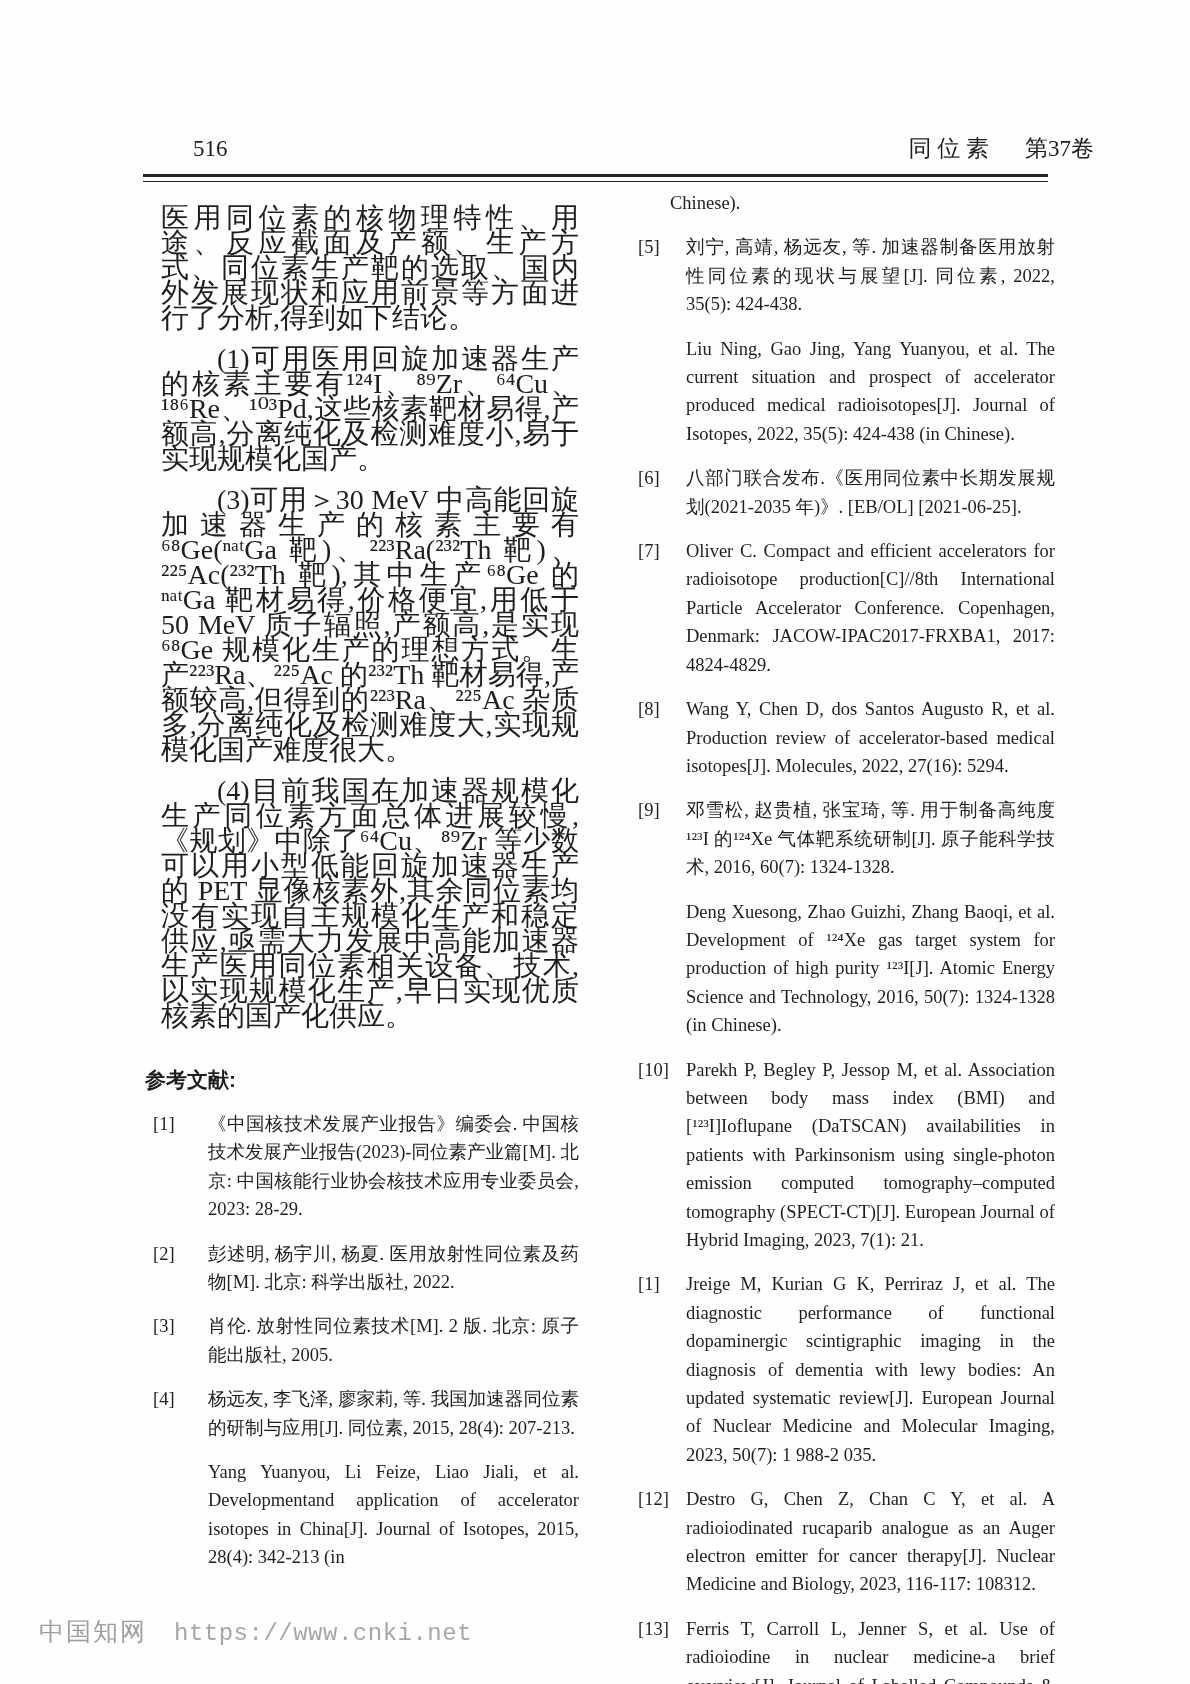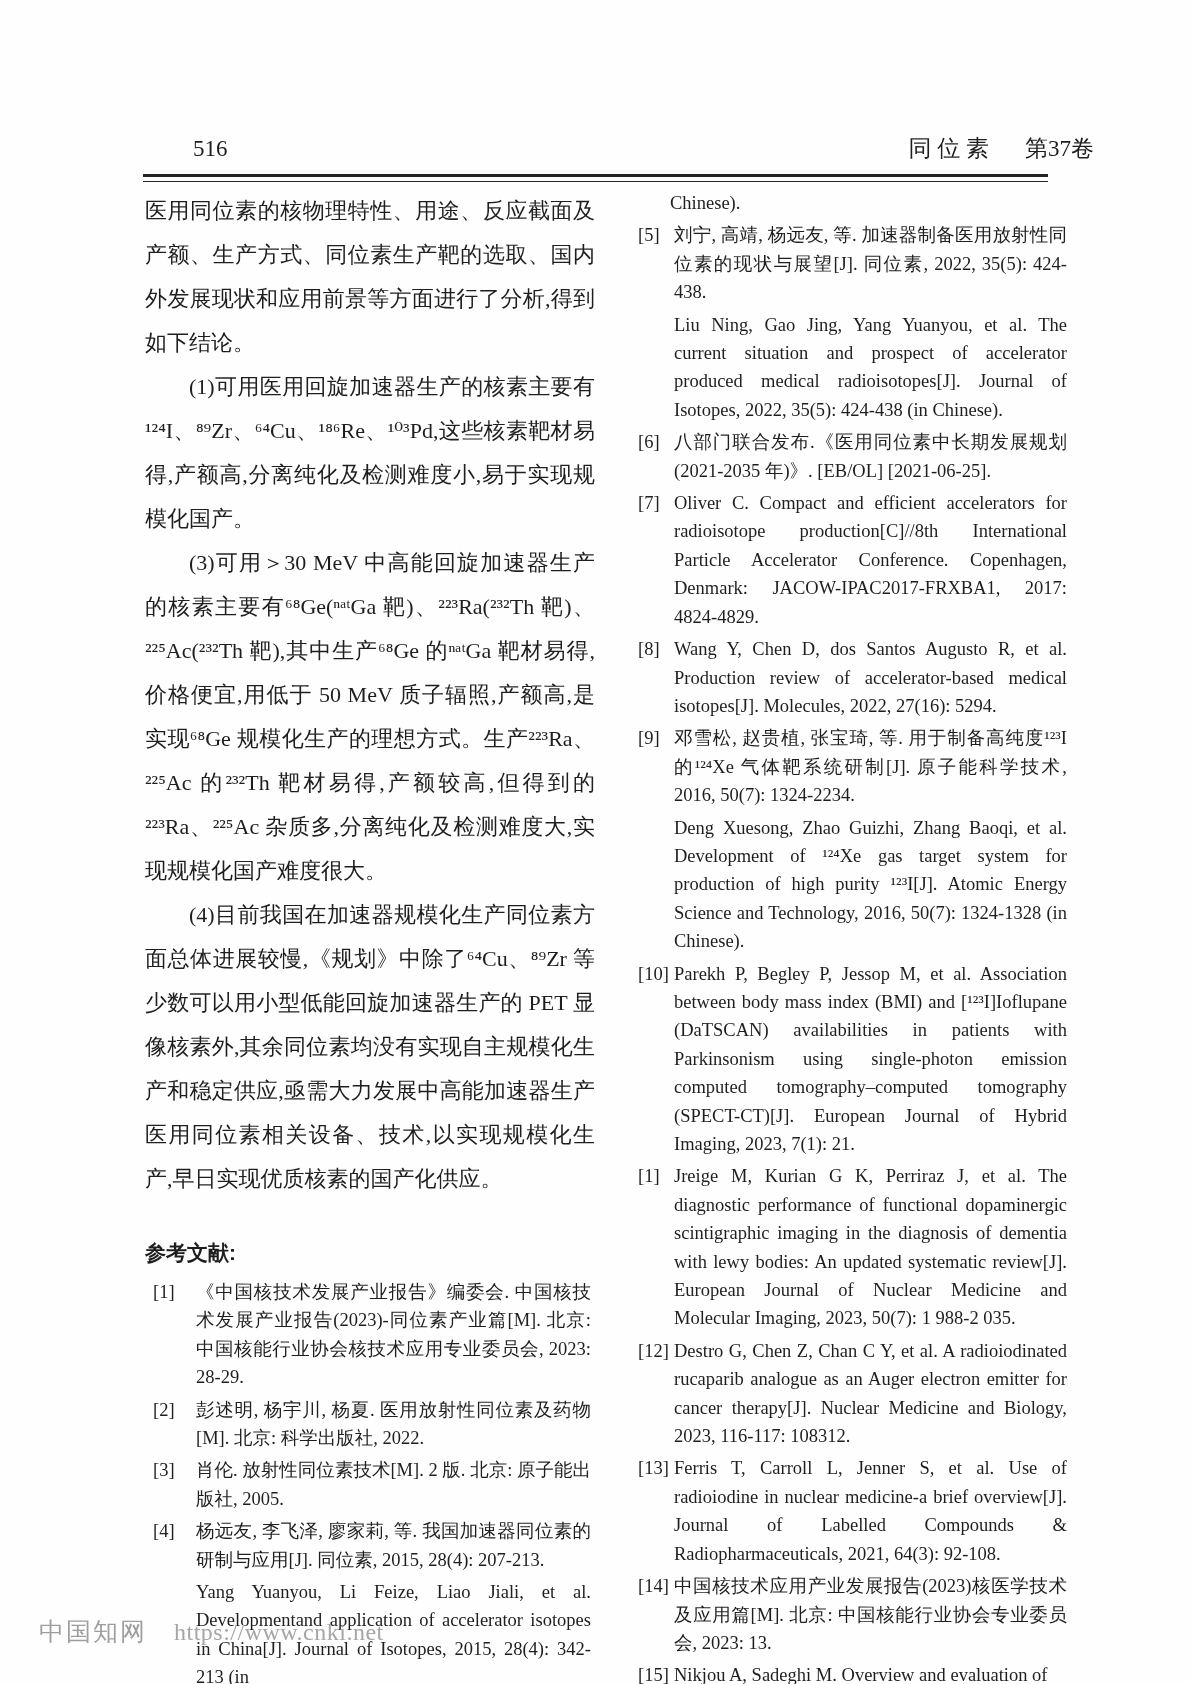--- a/index.html
+++ b/index.html
@@ -21,43 +21,43 @@
   .header-right { display:flex; gap:36px; align-items:baseline; }
   .double-rule {
     position:absolute; left:143px; top:174px; width:905px; height:4px;
     border-top:3px solid #242424; border-bottom:1px solid #242424;
   }
   
   .col { position:absolute; top:189px; text-align:justify; }
   .col-left  { left:145px; width:450px; }
   .col-right { left:637px; width:434px; }
 
-  .body-p { margin:0; font-size:22px; line-height:44px; text-indent:2em; }
+  .body-p { margin:16px; font-size:28px; line-height:25px; text-indent:2em; }
   .body-p.first { text-indent:0; }
 
   .ref-heading {
     margin:38px 0 11px 0;
     font-size:21px; font-weight:bold; line-height:28px;
     font-family:"Liberation Sans","DejaVu Sans",sans-serif;
     text-align:left;
   }
   .ref-item { position:relative; margin:0; font-size:18.5px; line-height:28.4px; }
   .col-left  .ref-item { padding-left:47px; }
   .col-left  .ref-label { position:absolute; left:8px; top:0; }
   .col-right .ref-item { padding-left:33px; }
   .col-right .ref-label { position:absolute; left:1px; top:0; }
-  .ref-part { margin:4px; }
+  .ref-part { margin:16px; }
   .ref-cont { margin:0; padding-left:33px; font-size:18.5px; line-height:28.4px; }
 
   
   .footer {
     position:absolute; left:39px; top:1615px;
     display:flex; align-items:baseline; gap:27px;
     color:#9e9e9e;
-    font-family:Liberation Serif, serif;
+    font-family:Liberation Mono, monospace;
   }
   .footer .site-name { font-size:25px; letter-spacing:2px; }
   .footer .site-url  { font-size:24px; color:#a6a6a6; letter-spacing:0.5px; }
 </style>
 </head>
 <body>
 
 <div class="page">
 
   <div class="header">
@@ -111,21 +111,21 @@
     <div class="ref-item">
       <span class="ref-label">[7]</span>
       <p class="ref-part">Oliver C. Compact and efficient accelerators for radioisotope production[C]//8th International Particle Accelerator Conference. Copenhagen, Denmark: JACOW-IPAC2017-FRXBA1, 2017: 4824-4829.</p>
     </div>
     <div class="ref-item">
       <span class="ref-label">[8]</span>
       <p class="ref-part">Wang Y, Chen D, dos Santos Augusto R, et al. Production review of accelerator-based medical isotopes[J]. Molecules, 2022, 27(16): 5294.</p>
     </div>
     <div class="ref-item">
       <span class="ref-label">[9]</span>
-      <p class="ref-part">邓雪松, 赵贵植, 张宝琦, 等. 用于制备高纯度¹²³I 的¹²⁴Xe 气体靶系统研制[J]. 原子能科学技术, 2016, 50(7): 1324-2234.</p>
+      <p class="ref-part">邓雪松, 赵贵植, 张宝琦, 等. 用于制备高纯度¹²³I 的¹²⁴Xe 气体靶系统研制[J]. 原子能科学技术, 2016, 60(7): 1324-1328.</p>
       <p class="ref-part">Deng Xuesong, Zhao Guizhi, Zhang Baoqi, et al. Development of ¹²⁴Xe gas target system for production of high purity ¹²³I[J]. Atomic Energy Science and Technology, 2016, 50(7): 1324-1328 (in Chinese).</p>
     </div>
     <div class="ref-item">
       <span class="ref-label">[10]</span>
       <p class="ref-part">Parekh P, Begley P, Jessop M, et al. Association between body mass index (BMI) and [¹²³I]Ioflupane (DaTSCAN) availabilities in patients with Parkinsonism using single-photon emission computed tomography–computed tomography (SPECT-CT)[J]. European Journal of Hybrid Imaging, 2023, 7(1): 21.</p>
     </div>
     <div class="ref-item">
       <span class="ref-label">[1]</span>
       <p class="ref-part">Jreige M, Kurian G K, Perriraz J, et al. The diagnostic performance of functional dopaminergic scintigraphic imaging in the diagnosis of dementia with lewy bodies: An updated systematic review[J]. European Journal of Nuclear Medicine and Molecular Imaging, 2023, 50(7): 1 988-2 035.</p>
     </div>

